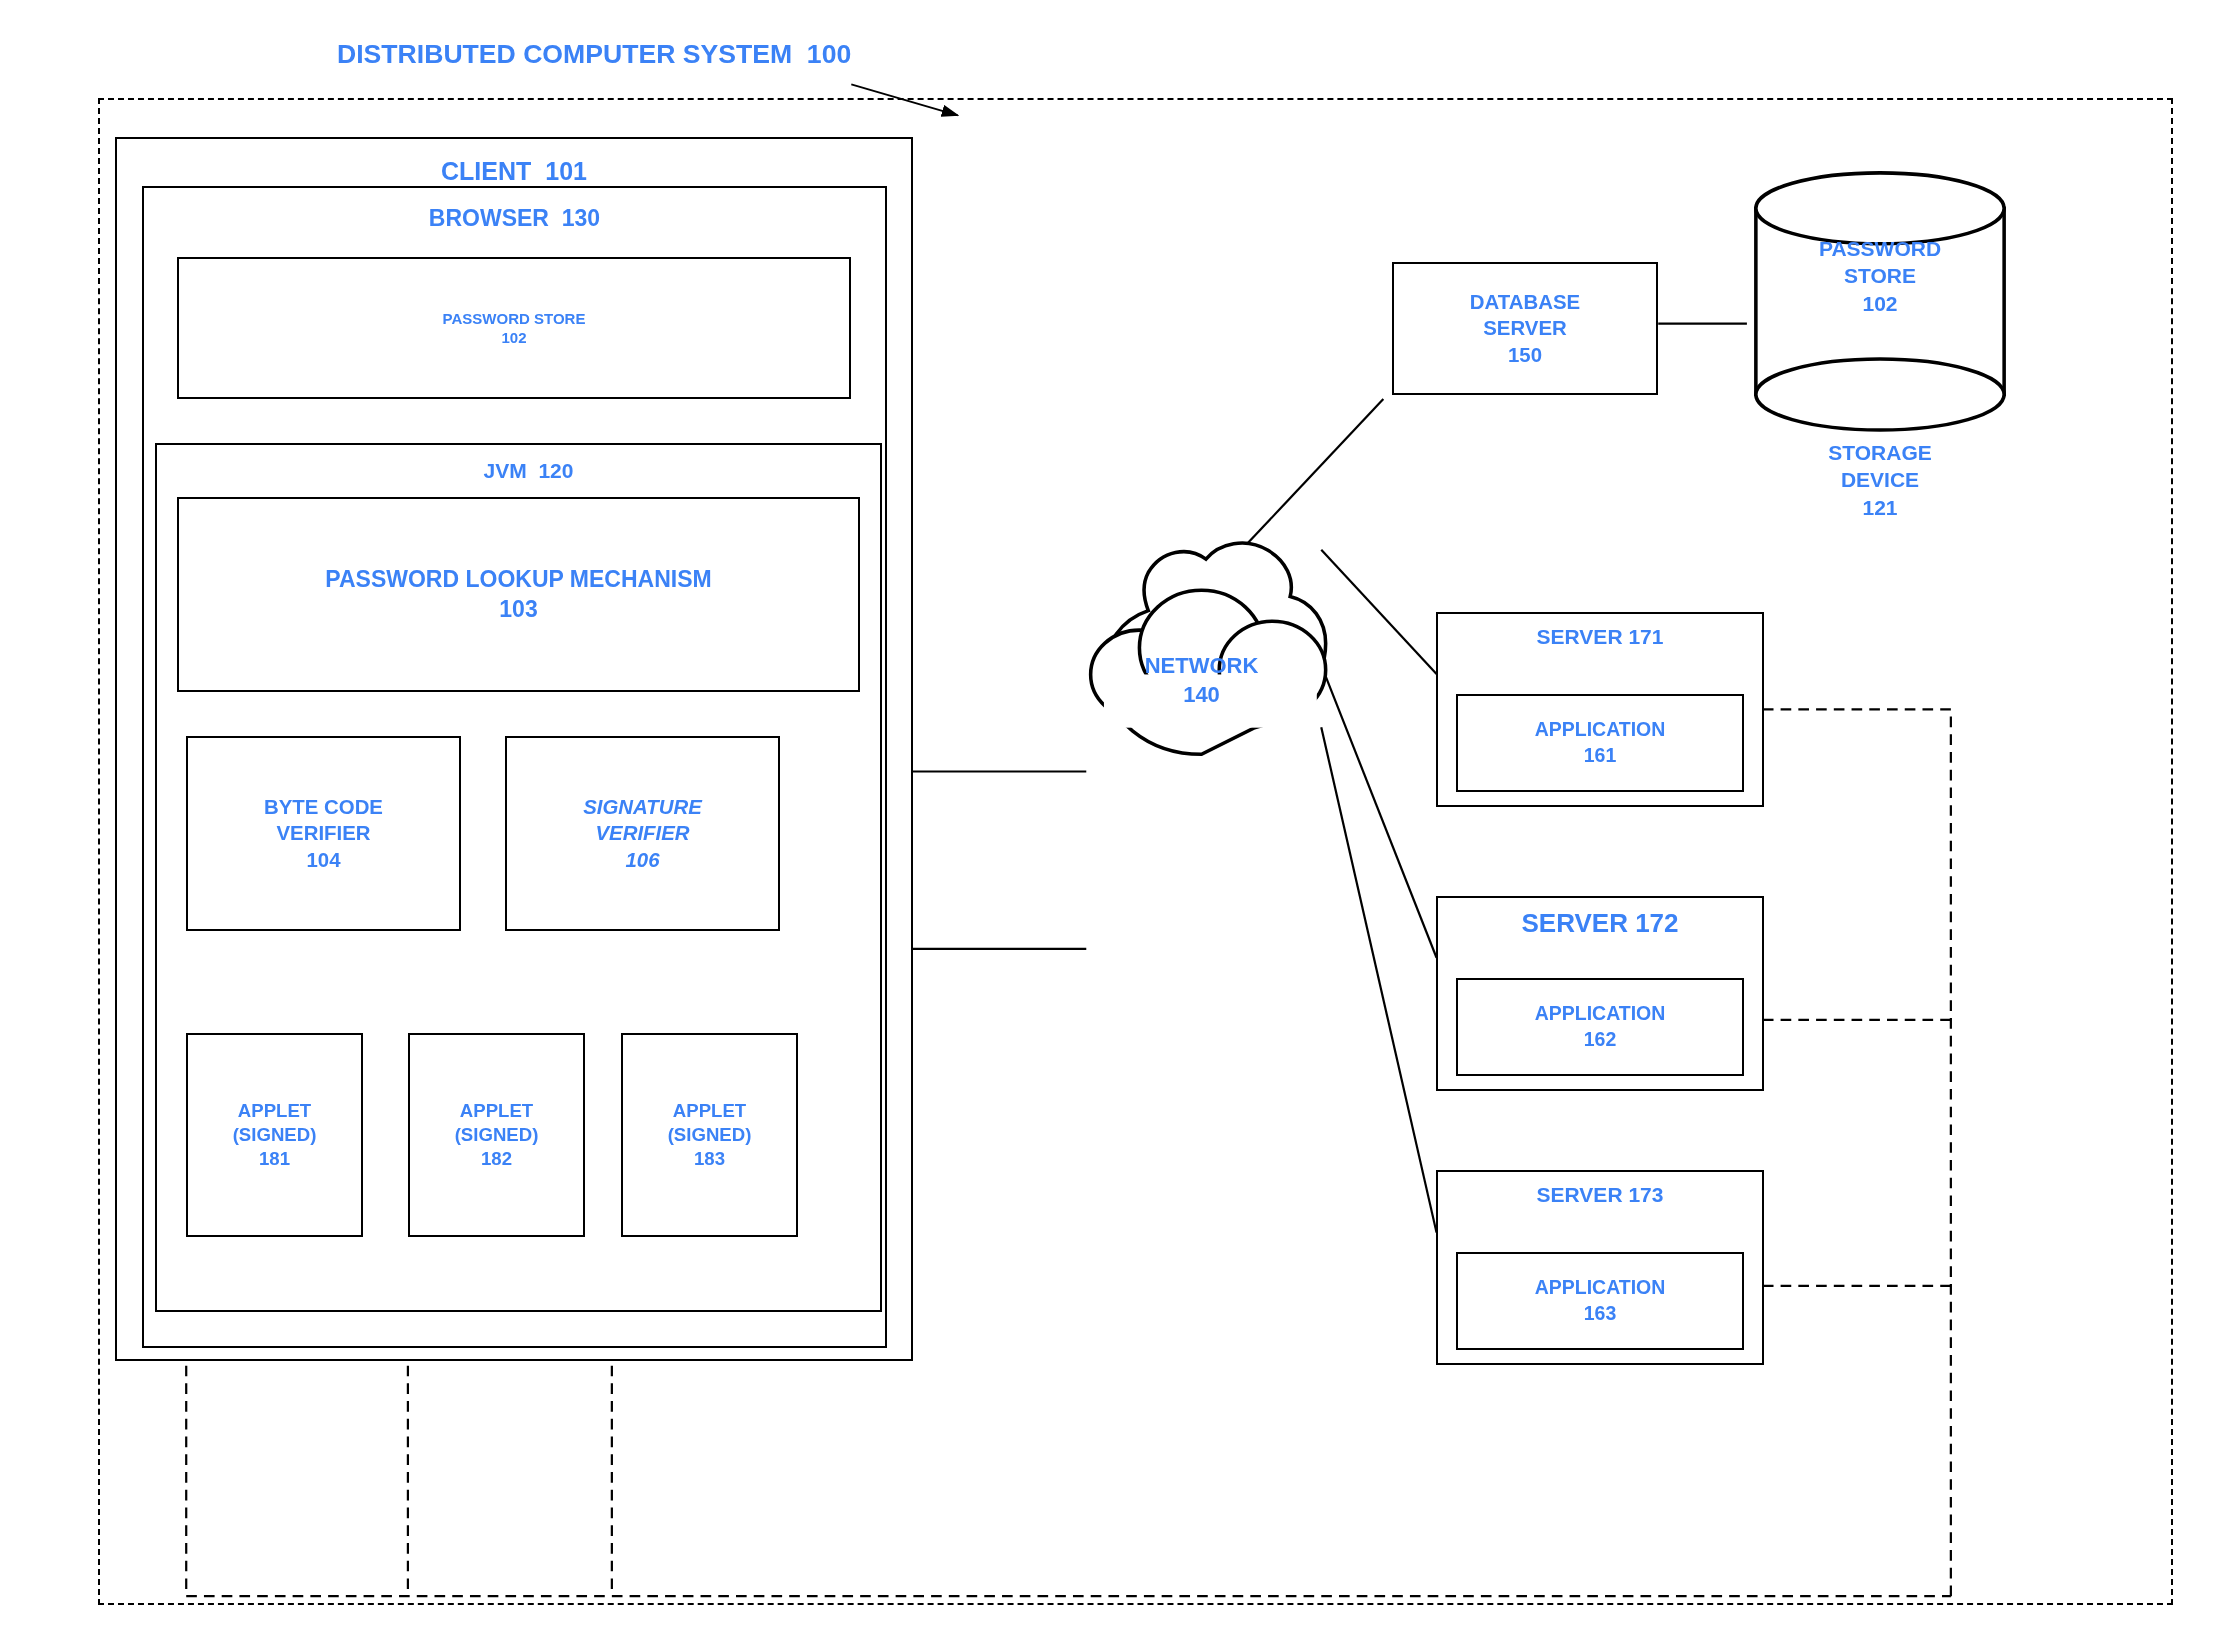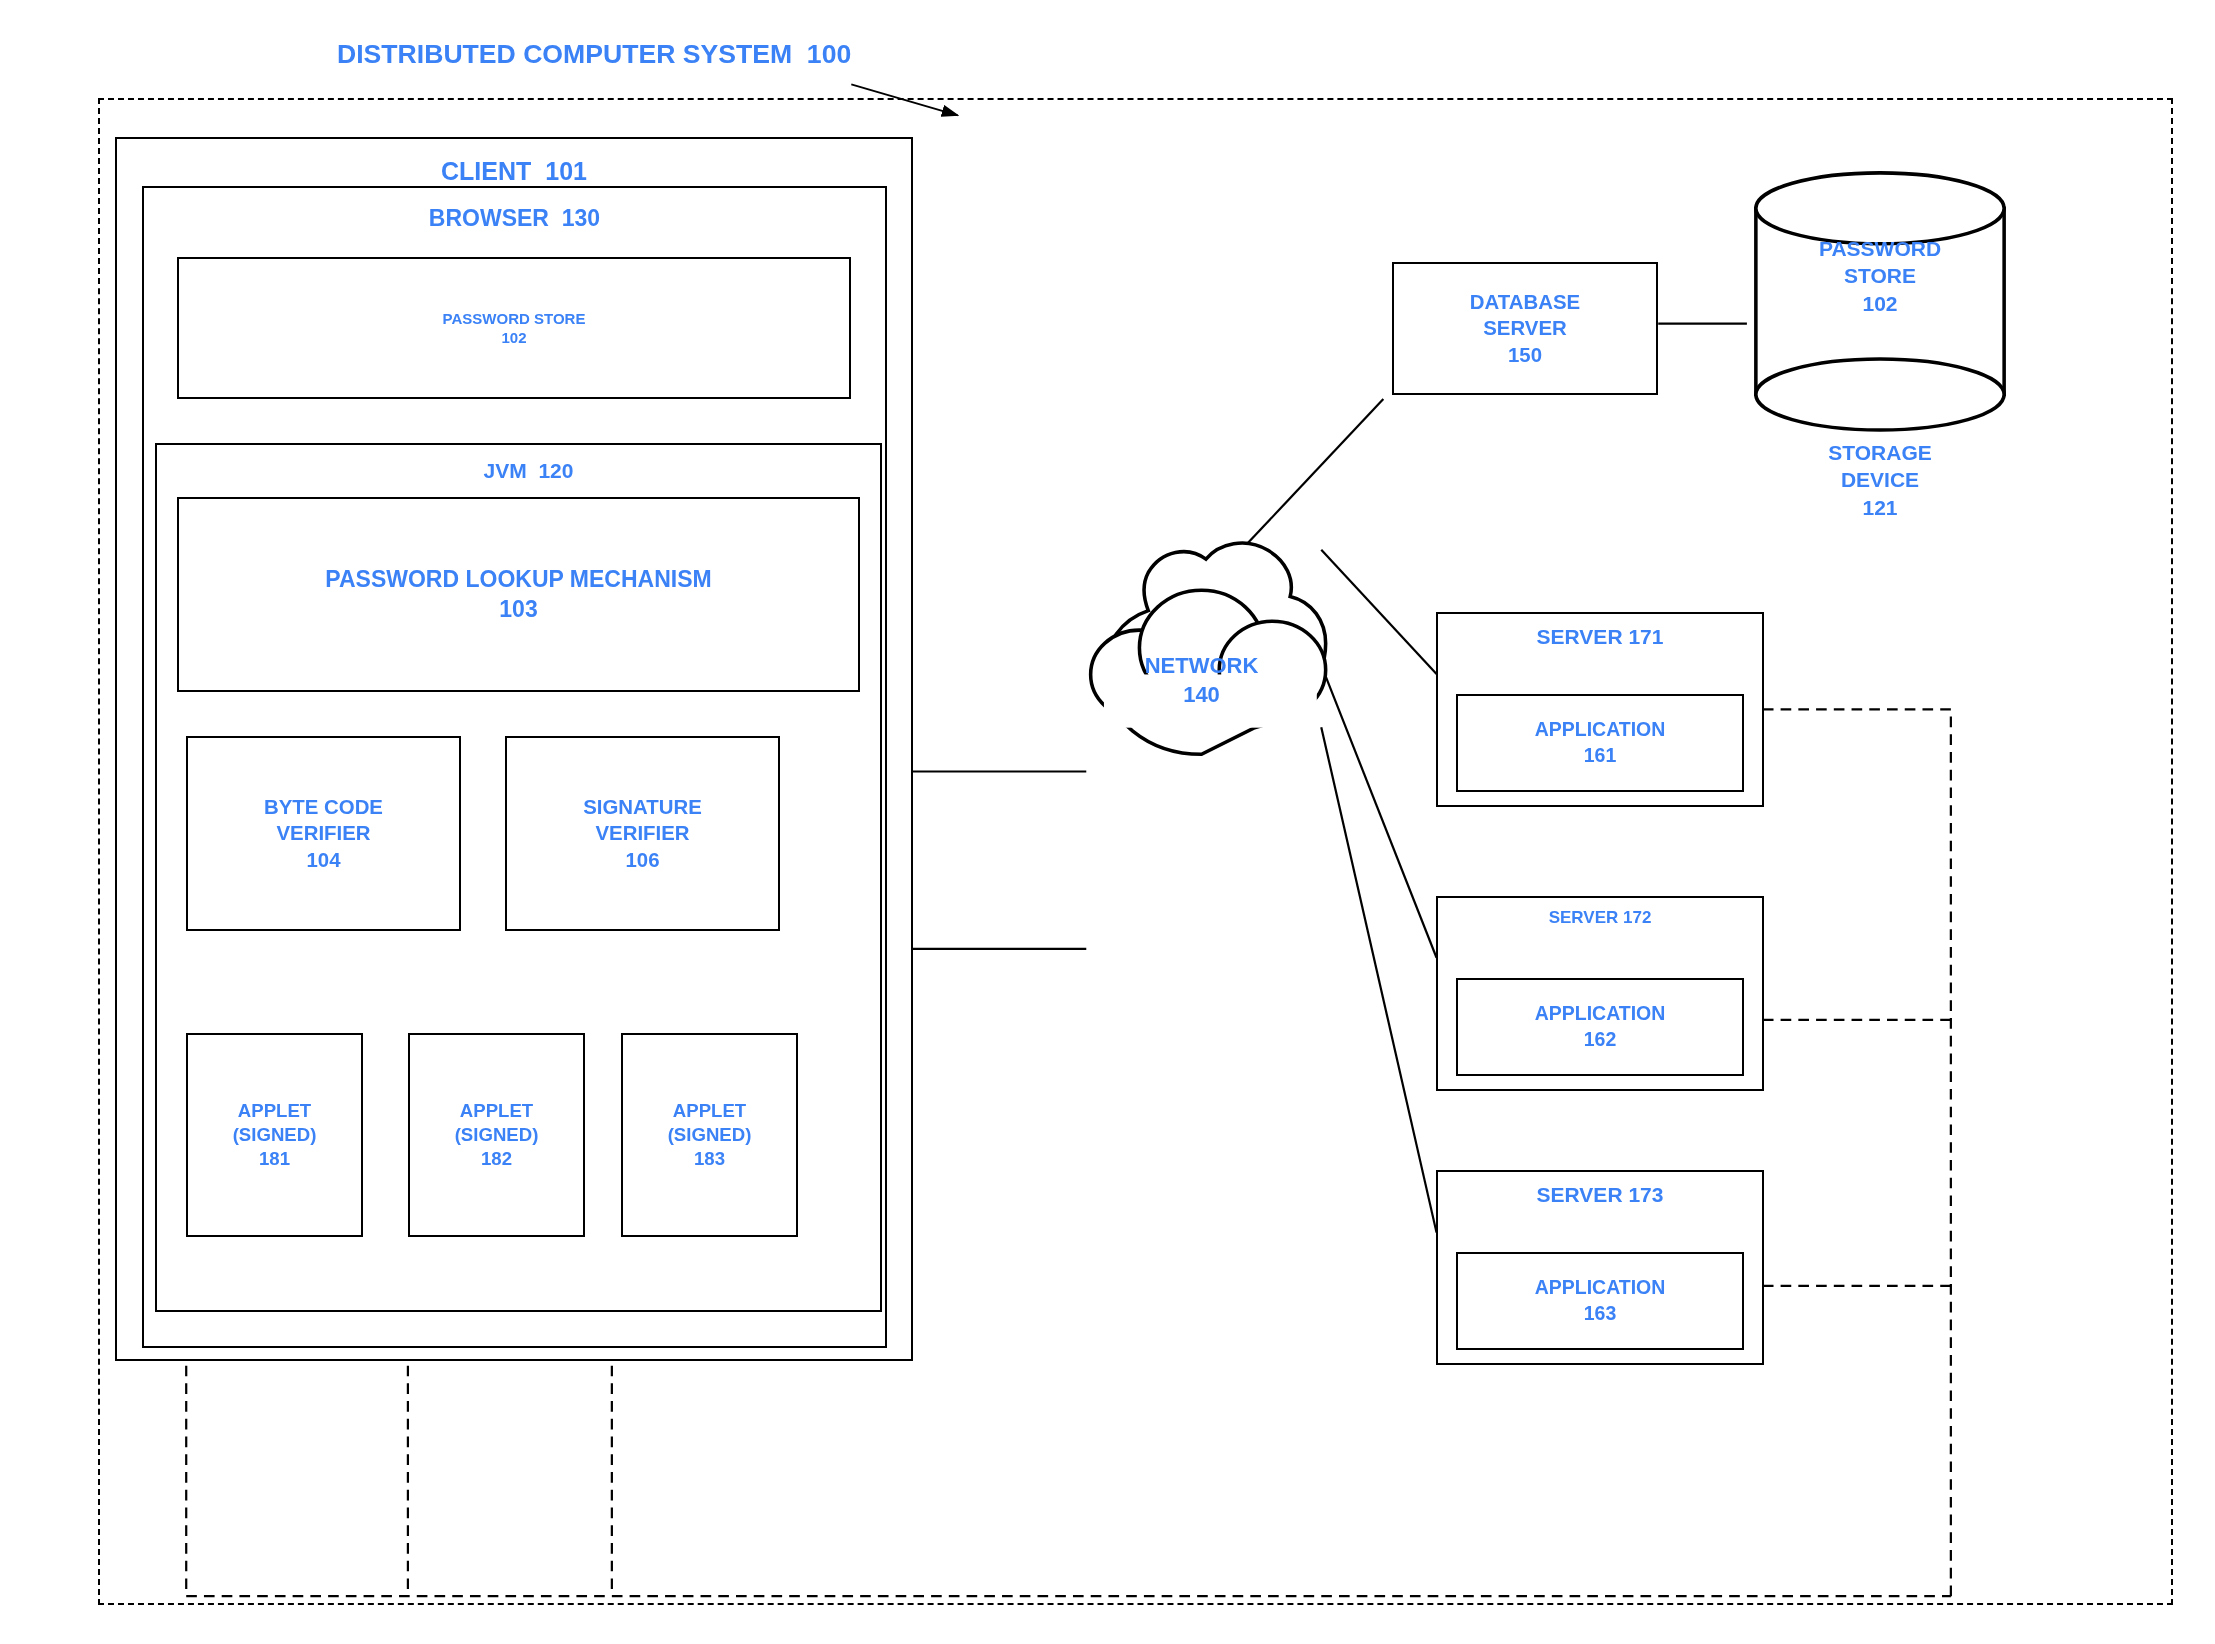--- a/index.html
+++ b/index.html
@@ -161,21 +161,21 @@
     </div>
   </div>
 
   <div class="box" style="top: 736px; left: 186px; width: 275px; height: 195px; display: flex; align-items: center; justify-content: center;">
     <div class="label" style="position: relative; top: 0; font-size: 20.4px; text-align: center;">
       BYTE CODE<br>VERIFIER<br><span>104</span>
     </div>
   </div>
 
   <div class="box" style="top: 736px; left: 505px; width: 275px; height: 195px; display: flex; align-items: center; justify-content: center;">
-    <div class="label" style="position: relative; top: 0; font-size: 20.4px; text-align: center;">
+    <div class="label" style="position: relative; top: 0; font-size: 20.4px; text-align: center; font-style: italic;">
       SIGNATURE<br>VERIFIER<br><span>106</span>
     </div>
   </div>
 
   <div class="box" style="top: 1033px; left: 186px; width: 177px; height: 204px; display: flex; align-items: center; justify-content: center;">
     <div class="label" style="position: relative; top: 0; font-size: 18.6px; text-align: center;">
       APPLET<br>(SIGNED)<br><span>181</span>
     </div>
   </div>
 
@@ -244,21 +244,21 @@
     </div>
 
     <div class="box" style="position: absolute; bottom: 13.3px; left: 17.7px; right: 17.7px; height: 98px; display: flex; align-items: center; justify-content: center;">
       <div class="label" style="position: relative; font-size: 19.5px; text-align: center;">
         APPLICATION<br>161
       </div>
     </div>
   </div>
 
   <div class="box" style="top: 896px; left: 1436px; width: 328px; height: 195px;">
-    <div class="label" style="position: absolute; top: 8.9px; left: 0; width: 100%; font-size: 17px; text-align: center;">
+    <div class="label" style="position: absolute; top: 8.9px; left: 0; width: 100%; font-size: 26px; text-align: center;">
       SERVER&nbsp;172
     </div>
 
     <div class="box" style="position: absolute; bottom: 13.3px; left: 17.7px; right: 17.7px; height: 98px; display: flex; align-items: center; justify-content: center;">
       <div class="label" style="position: relative; font-size: 19.5px; text-align: center;">
         APPLICATION<br>162
       </div>
     </div>
   </div>
 

